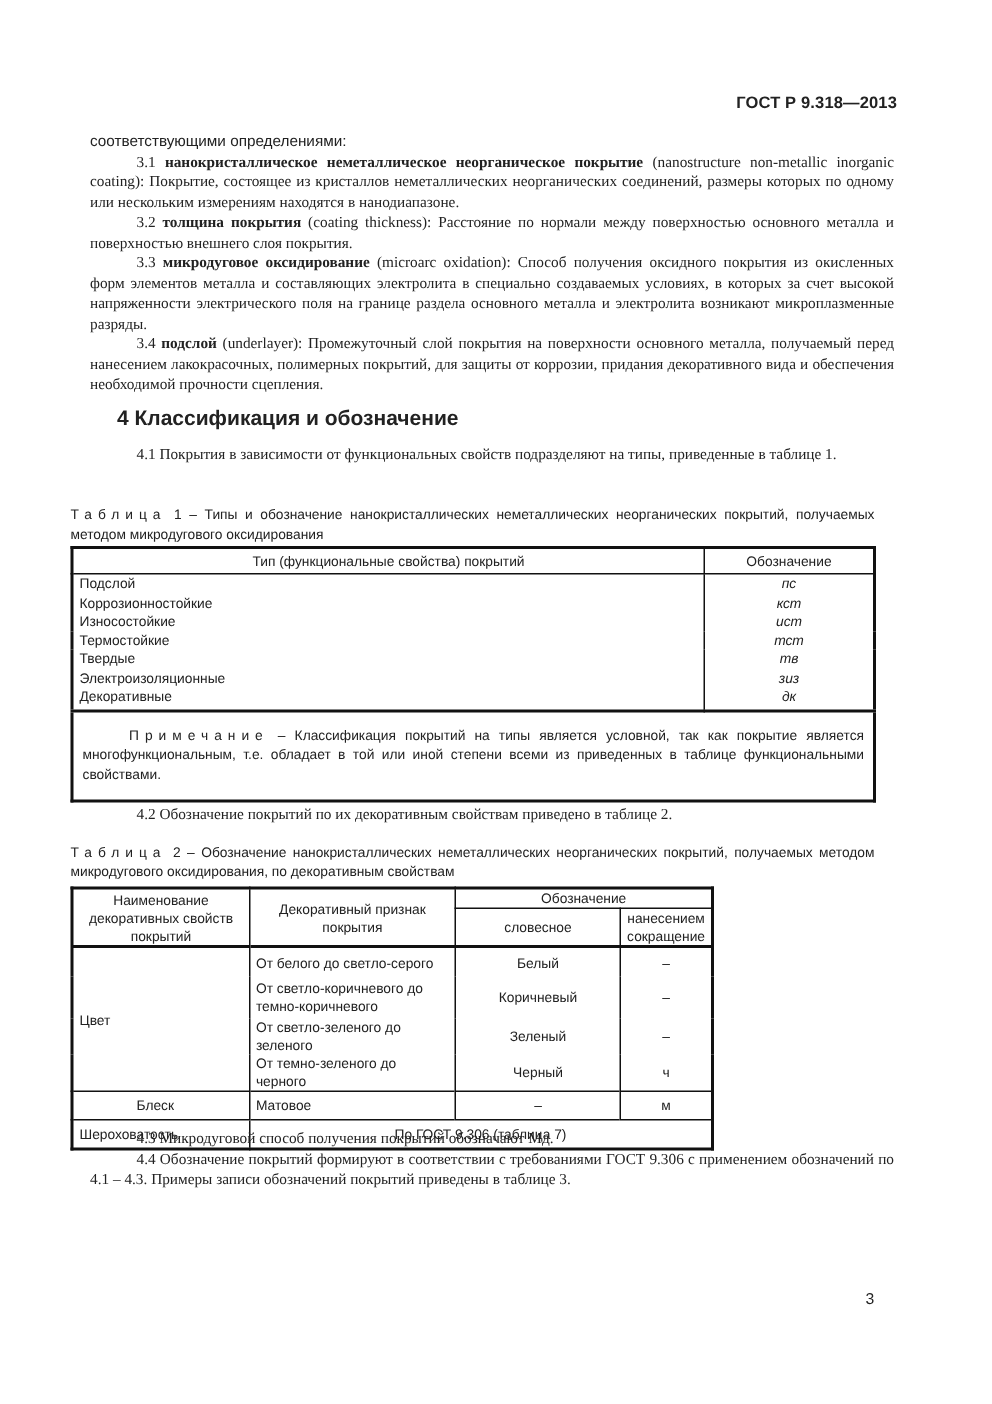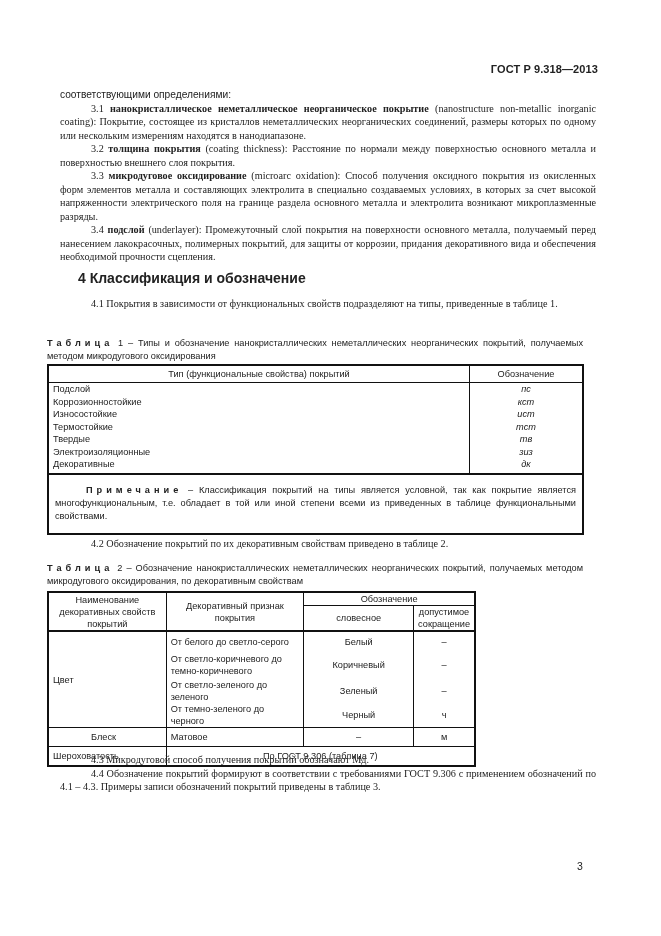--- a/index.html
+++ b/index.html
@@ -6,21 +6,21 @@
   body { width: 661px; height: 936px; position: relative; overflow: hidden;
          font-family: "Liberation Sans", sans-serif; color: #222; font-size: 10.2px; }
   .page { position: absolute; left: 0; top: 0; width: 661px; height: 936px; }
   .hdr { position: absolute; right: 63px; top: 63px; font-weight: bold; font-size: 11px; letter-spacing: 0.1px; }
   .text { position: absolute; left: 40px; width: 536px; line-height: 13.5px; text-align: justify; margin-left: 20px; }
   .p { margin: 0; }
   .ind { text-indent: 31px; font-family: Liberation Serif, serif; }
   b { font-weight: bold; }
   .h2 { position: absolute; left: 78px; top: 270px; font-weight: bold; font-size: 14px; }
   .caption { position: absolute; left: 47px; width: 536px; line-height: 12.5px; font-size: 9.2px; text-align: justify; }
-  .sp { letter-spacing: 4px; font-weight: bold; }
+  .sp { letter-spacing: 4px; }
   table { border-collapse: collapse; position: absolute; font-size: 9.2px; }
   td, th { padding: 0 4px; font-weight: normal; }
   .t1 { left: 47px; top: 364px; width: 537px; border: 2px solid #111; }
   .t1 th { border-bottom: 1.5px solid #111; height: 16px; text-align: center; }
   .t1 .c1 { border-right: 1.5px solid #111; width: 412px; }
   .t1 td { height: 12.5px; line-height: 12.5px; }
   .t1 td.c2 { text-align: center; font-style: italic; }
   .t1 tr.last td { padding-bottom: 2px; margin-left: 32px; }
   .t1 tr.note td { border-top: 2px solid #111; padding: 9px 6px 10px 6px; line-height: 13px; text-align: justify; }
   .t2 { left: 47px; top: 591px; width: 429px; border: 2px solid #111; }
@@ -102,21 +102,21 @@
 
   <table class="t2">
     <tbody>
         <tr>
       <th rowspan="2" class="hb" style="width:130px;">Наименование декоративных свойств покрытий</th>
       <th rowspan="2" class="hb" style="width:162px;">Декоративный признак покрытия</th>
       <th colspan="2" style="height:12px;">Обозначение</th>
     </tr>
     <tr>
       <th class="hb" style="width:125px;height:24px;">словесное</th>
-      <th class="hb">допустимое сокращение</th>
+      <th class="hb">нанесением сокращение</th>
     </tr>
     <tr>
       <td rowspan="4" style="vertical-align:middle;">Цвет</td>
       <td style="height:19px;">От белого до светло-серого</td>
       <td class="ctr">Белый</td>
       <td class="ctr">–</td>
     </tr>
     <tr>
       <td style="height:28px;">От светло-коричневого до темно-коричневого</td>
       <td class="ctr">Коричневый</td>

